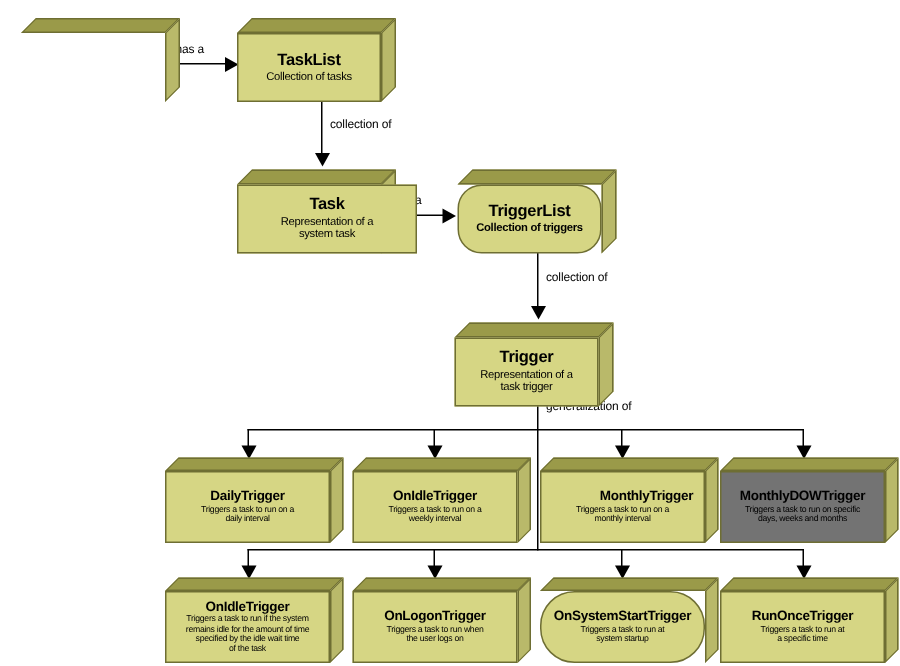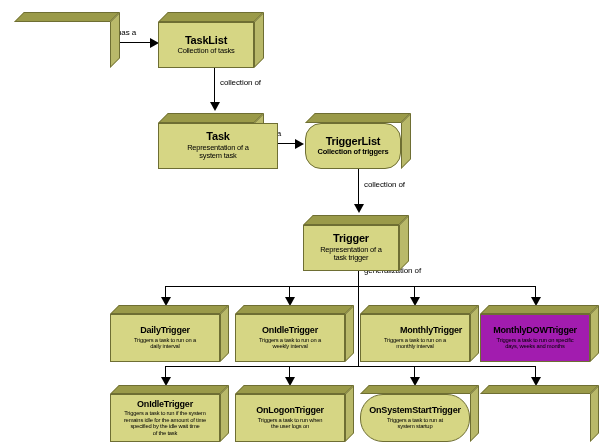--- a/index.html
+++ b/index.html
@@ -205,21 +205,21 @@
           <div class="n-title" style="font-size: 9px; margin-left: 32px;">MonthlyTrigger</div>
           <div class="n-desc" style="font-size: 5.8px;">
             <div>Triggers a task to run on a</div>
             <div>monthly interval</div>
           </div>
         </div>
       </div>
       <div class="node" style="left: 480px; top: 305px; width: 119px; height: 57px;">
         <div class="side-face" style="left: 0px; top: 0px; width: 110px; height: 9px; background: rgb(154, 154, 73); border-color: rgb(110, 110, 51); transform: skewX(-45deg); transform-origin: left bottom;"></div>
         <div class="side-face" style="left: 110px; top: 9px; width: 9px; height: 48px; background: rgb(185, 185, 106); border-color: rgb(110, 110, 51); transform: skewY(-45deg); transform-origin: left top;"></div>
-        <div class="front-face" style="left: 0px; top: 9px; width: 110px; height: 48px; background: #a21caf; border-color: rgb(110, 110, 51);">
+        <div class="front-face" style="left: 0px; top: 9px; width: 110px; height: 48px; background: #737373; border-color: rgb(110, 110, 51);">
           <div class="n-title" style="font-size: 9px;">MonthlyDOWTrigger</div>
           <div class="n-desc" style="font-size: 5.8px;">
             <div>Triggers a task to run on specific</div>
             <div>days, weeks and months</div>
           </div>
         </div>
       </div>
       <div class="node" style="left: 110px; top: 385px; width: 119px; height: 57px;">
         <div class="side-face" style="left: 0px; top: 0px; width: 110px; height: 9px; background: rgb(154, 154, 73); border-color: rgb(110, 110, 51); transform: skewX(-45deg); transform-origin: left bottom;"></div>
         <div class="side-face" style="left: 110px; top: 9px; width: 9px; height: 48px; background: rgb(185, 185, 106); border-color: rgb(110, 110, 51); transform: skewY(-45deg); transform-origin: left top;"></div>
@@ -251,16 +251,23 @@
           <div class="n-title" style="font-size: 9px;">OnSystemStartTrigger</div>
           <div class="n-desc" style="font-size: 5.8px;">
             <div>Triggers a task to run at</div>
             <div>system startup</div>
           </div>
         </div>
       </div>
       <div class="node" style="left: 480px; top: 385px; width: 119px; height: 57px;">
         <div class="side-face" style="left: 0px; top: 0px; width: 110px; height: 9px; background: rgb(154, 154, 73); border-color: rgb(110, 110, 51); transform: skewX(-45deg); transform-origin: left bottom;"></div>
         <div class="side-face" style="left: 110px; top: 9px; width: 9px; height: 48px; background: rgb(185, 185, 106); border-color: rgb(110, 110, 51); transform: skewY(-45deg); transform-origin: left top;"></div>
+        <div class="front-face" style="left: 0px; top: 9px; width: 110px; height: 48px; background: rgb(214, 214, 132); border-color: rgb(110, 110, 51);">
+          <div class="n-title" style="font-size: 9px;">RunOnceTrigger</div>
+          <div class="n-desc" style="font-size: 5.8px;">
+            <div>Triggers a task to run at</div>
+            <div>a specific time</div>
+          </div>
+        </div>
       </div>
     </div>
 
 </div>
 
 </body></html>

